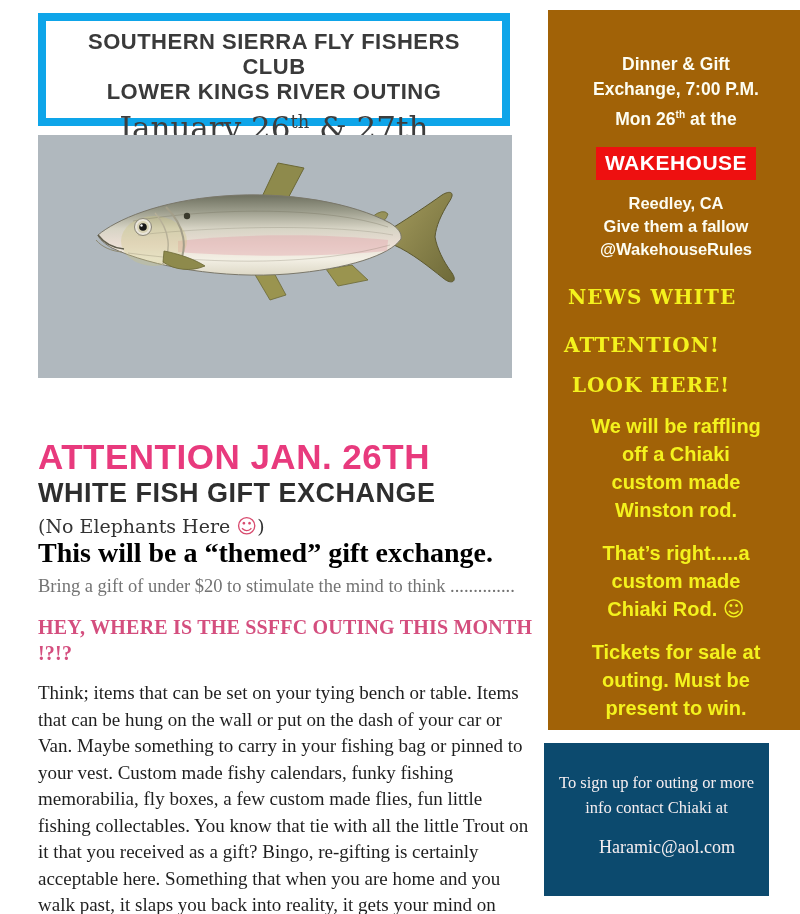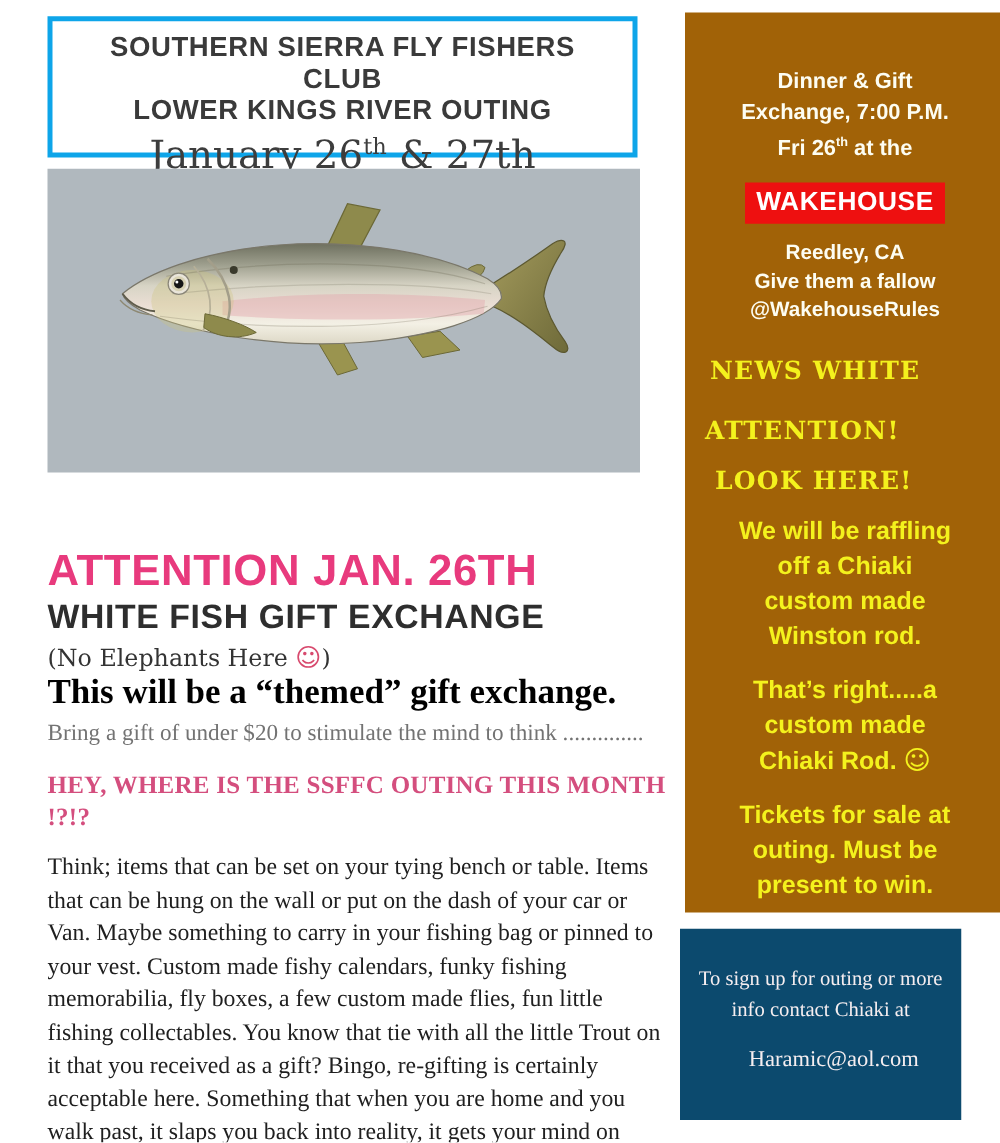--- a/index.html
+++ b/index.html
@@ -1,21 +1,21 @@
 <!DOCTYPE html>
 <html><head>
 <meta charset="utf-8">
 <style>
   * { margin:0; padding:0; box-sizing:border-box; }
   body { background:#ffffff; font-family:"Liberation Sans", sans-serif; }
   .page { position:relative; width:800px; height:914px; background:#ffffff; overflow:hidden; margin:0 auto; }
 
   
   .header-box { position:absolute; left:38px; top:13px; width:472px; height:113px;
-    border:4px solid #0ea5e9; background:#fff; text-align:center; padding-top:8px; }
+    border:8px solid #0ea5e9; background:#fff; text-align:center; padding-top:8px; }
   .header-title { font-weight:bold; font-size:22px; line-height:25px; color:#3a3a3a; letter-spacing:.5px; }
   .header-date { font-family:"DejaVu Serif", serif; font-size:31px; line-height:34px; color:#3d3d3d; margin-top:1px; }
   .header-date sup { font-size:58%; vertical-align:super; }
 
   
   .fish-figure { position:absolute; left:38px; top:135px; width:474px; height:243px; background:#b0b8be; }
   .fish-figure svg { display:block; width:100%; height:100%; }
 
   
   .main-col { position:absolute; left:38px; top:436px; width:497px; }
@@ -121,21 +121,21 @@
     <div class="h-dark">WHITE FISH GIFT EXCHANGE</div>
     <div class="note"><span>(No Elephants Here </span><span class="smiley-red">☺</span><span>)</span></div>
     <div class="themed">This will be a “themed” gift exchange.</div>
     <div class="bring">Bring a gift of under $20 to stimulate the mind to think ..............</div>
     <div class="hey">HEY, WHERE IS THE SSFFC OUTING THIS MONTH !?!?</div>
     <p class="bodytext"><span>Think;  items that can be set on your tying bench or table. Items that can be hung on the wall or put on the dash of your car or Van. Maybe something to carry in your fishing bag or pinned to your vest. Custom made fishy calendars, funky fishing memorabilia, fly boxes, a few custom made flies, fun little fishing collectables. You know that tie with all the little Trout on it that you received as a gift?  Bingo, re-gifting is certainly acceptable here. Something that when you are home and you walk past, it slaps you back into reality, it gets your mind on what is really important in life. </span></p>
   </div>
 
   <aside class="sidebar">
     <div class="sb-white">Dinner &amp; Gift<br>Exchange, 7:00 P.M.</div>
-    <div class="sb-white"><span>Fri 26</span><sup class="sb-sup">th</sup><span> at the</span></div>
+    <div class="sb-white"><span>Mon 26</span><sup class="sb-sup">th</sup><span> at the</span></div>
     <div><span class="venue-band">WAKEHOUSE</span></div>
     <div class="sb-city">Reedley, CA</div>
     <div class="sb-follow">Give them a fallow<br>@WakehouseRules</div>
     <div class="flash f1">NEWS WHITE</div>
     <div class="flash f2">ATTENTION!</div>
     <div class="flash f3">LOOK HERE!</div>
     <div class="sb-yellow">We will be raffling<br>off a Chiaki<br>custom made<br>Winston rod.</div>
     <div class="sb-yellow"><span>That’s right.....a<br>custom made</span><br><span>Chiaki Rod. </span><span class="smiley-yellow">☺</span></div>
     <div class="sb-yellow">Tickets for sale at<br>outing. Must be<br>present to win.</div>
   </aside>

